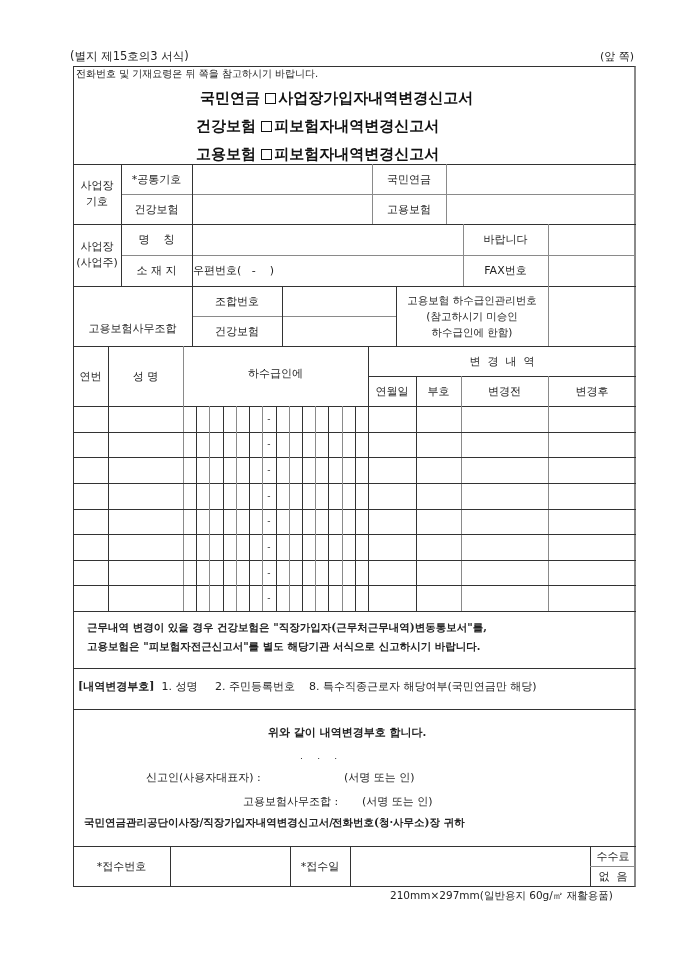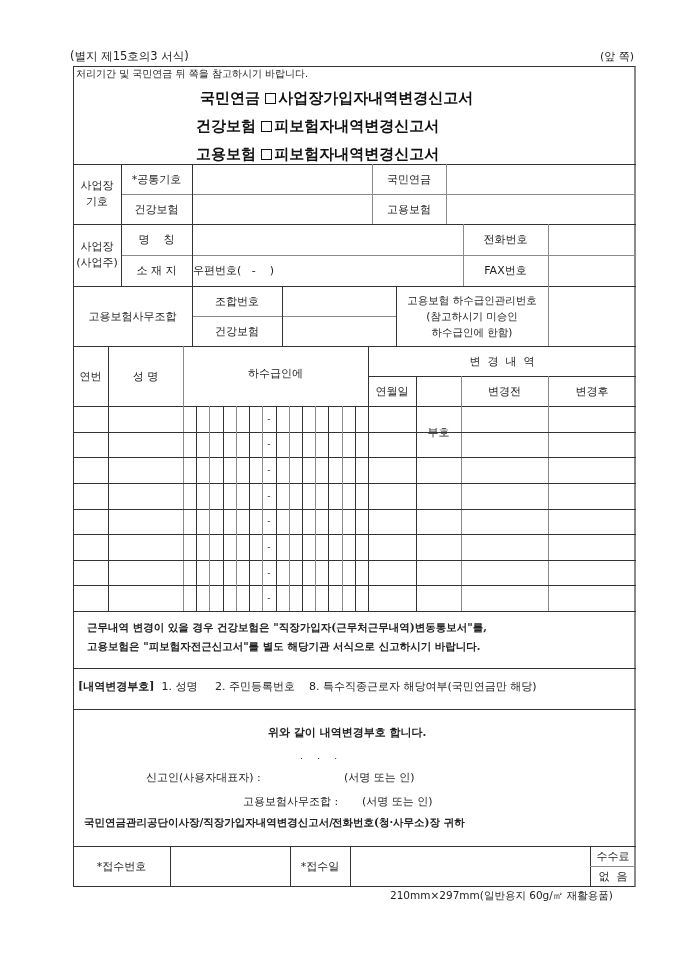--- a/index.html
+++ b/index.html
@@ -22,21 +22,21 @@
   .field { position:absolute; }
 </style>
 </head>
 <body>
 
 <div class="txt" style="left:70px;top:51px;font-size:11.5px;">(별지 제15호의3 서식)</div>
 <div class="txt" style="left:600px;top:51px;font-size:11px;">(앞 쪽)</div>
 
 <div class="frame"></div>
 
-<div class="txt" style="left:76px;top:69px;font-size:10px;">처리기간 및 국민연금 뒤 쪽을 참고하시기 바랍니다.</div>
+<div class="txt" style="left:76px;top:69px;font-size:10px;">전화번호 및 기재요령은 뒤 쪽을 참고하시기 바랍니다.</div>
 
 <div class="title" style="top:89px;left:143px;width:440px;text-align:left;padding-left:57px;">
   <span>국민연금</span>
   <span class="chk"></span><span>사업장가입자내역변경신고서</span>
 </div>
 <div class="title" style="top:117px;left:196px;width:400px;text-align:left;">
   <span>건강보험</span>
   <span class="chk"></span><span>피보험자내역변경신고서</span>
 </div>
 <div class="title" style="top:145px;left:196px;width:400px;text-align:left;">
@@ -71,57 +71,57 @@
 <div class="vl" style="left:192px;top:224px;height:62px;"></div>
 <div class="vl g" style="left:463px;top:224px;height:62px;"></div>
 <div class="vl g" style="left:548px;top:224px;height:62px;"></div>
 
 <div class="cell" style="left:73px;top:224px;width:48px;height:62px;flex-direction:column;line-height:16px;">
   <span>사업장</span>
   <span>(사업주)</span>
 </div>
 <div class="cell" style="left:121px;top:224px;width:71px;height:31px;white-space:pre;">명    칭</div>
 <div class="field" style="left:193px;top:225px;width:269px;height:29px;"></div>
-<div class="cell" style="left:463px;top:224px;width:85px;height:31px;">전화번호</div>
+<div class="cell" style="left:463px;top:224px;width:85px;height:31px;">바랍니다</div>
 <div class="field" style="left:549px;top:225px;width:86px;height:29px;"></div>
 <div class="cell" style="left:121px;top:255px;width:71px;height:31px;">소 재 지</div>
 <div class="cell" style="left:193px;top:255px;width:269px;height:31px;justify-content:flex-start;">
   <span style="white-space:pre;">우편번호(   -    )</span>
 </div>
 <div class="cell" style="left:463px;top:255px;width:85px;height:31px;">FAX번호</div>
 <div class="field" style="left:549px;top:256px;width:86px;height:29px;"></div>
 
 <div class="hl g" style="left:192px;top:316px;width:204px;"></div>
 <div class="hl" style="left:73px;top:346px;width:563px;"></div>
 <div class="vl" style="left:192px;top:286px;height:60px;"></div>
 <div class="vl" style="left:282px;top:286px;height:60px;"></div>
 <div class="vl" style="left:396px;top:286px;height:60px;"></div>
 <div class="vl g" style="left:548px;top:286px;height:60px;"></div>
 
-<div class="cell" style="left:73px;top:286px;width:119px;height:60px;">고용보험사무조합</div>
+<div class="cell" style="left:73px;top:298px;width:119px;height:60px;">고용보험사무조합</div>
 <div class="cell" style="left:192px;top:286px;width:90px;height:30px;">조합번호</div>
 <div class="field" style="left:283px;top:287px;width:112px;height:28px;"></div>
 <div class="cell" style="left:192px;top:316px;width:90px;height:30px;">건강보험</div>
 <div class="field" style="left:283px;top:317px;width:112px;height:28px;"></div>
 <div class="cell" style="left:396px;top:286px;width:152px;height:60px;flex-direction:column;line-height:16px;font-size:10.5px;">
   <span>고용보험 하수급인관리번호</span>
   <span>(참고하시기 미승인</span>
   <span>하수급인에 한함)</span>
 </div>
 <div class="field" style="left:549px;top:287px;width:86px;height:58px;"></div>
 
 <div class="hl" style="left:368px;top:376px;width:268px;"></div>
 <div class="hl" style="left:73px;top:406px;width:563px;"></div>
 
 <div class="cell" style="left:73px;top:346px;width:35px;height:60px;">연번</div>
 <div class="cell" style="left:108px;top:346px;width:75px;height:60px;">성 명</div>
 <div class="cell" style="left:183px;top:346px;width:185px;height:55px;">하수급인에</div>
 <div class="cell" style="left:368px;top:346px;width:268px;height:30px;white-space:pre;">변  경  내  역</div>
 <div class="cell" style="left:368px;top:376px;width:48px;height:30px;">연월일</div>
-<div class="cell" style="left:416px;top:376px;width:45px;height:30px;margin-top:41px;">부호</div>
+<div class="cell" style="left:416px;top:376px;width:45px;height:30px;">부호</div>
 <div class="cell" style="left:461px;top:376px;width:87px;height:30px;">변경전</div>
 <div class="cell" style="left:548px;top:376px;width:88px;height:30px;">변경후</div>
 
 <div class="vl" style="left:108px;top:346px;height:265px;"></div>
 <div class="vl g" style="left:183px;top:346px;height:265px;"></div>
 <div class="vl" style="left:368px;top:346px;height:265px;"></div>
 <div class="vl" style="left:416px;top:376px;height:235px;"></div>
 <div class="vl g" style="left:461px;top:376px;height:235px;"></div>
 <div class="vl g" style="left:548px;top:376px;height:235px;"></div>
 

